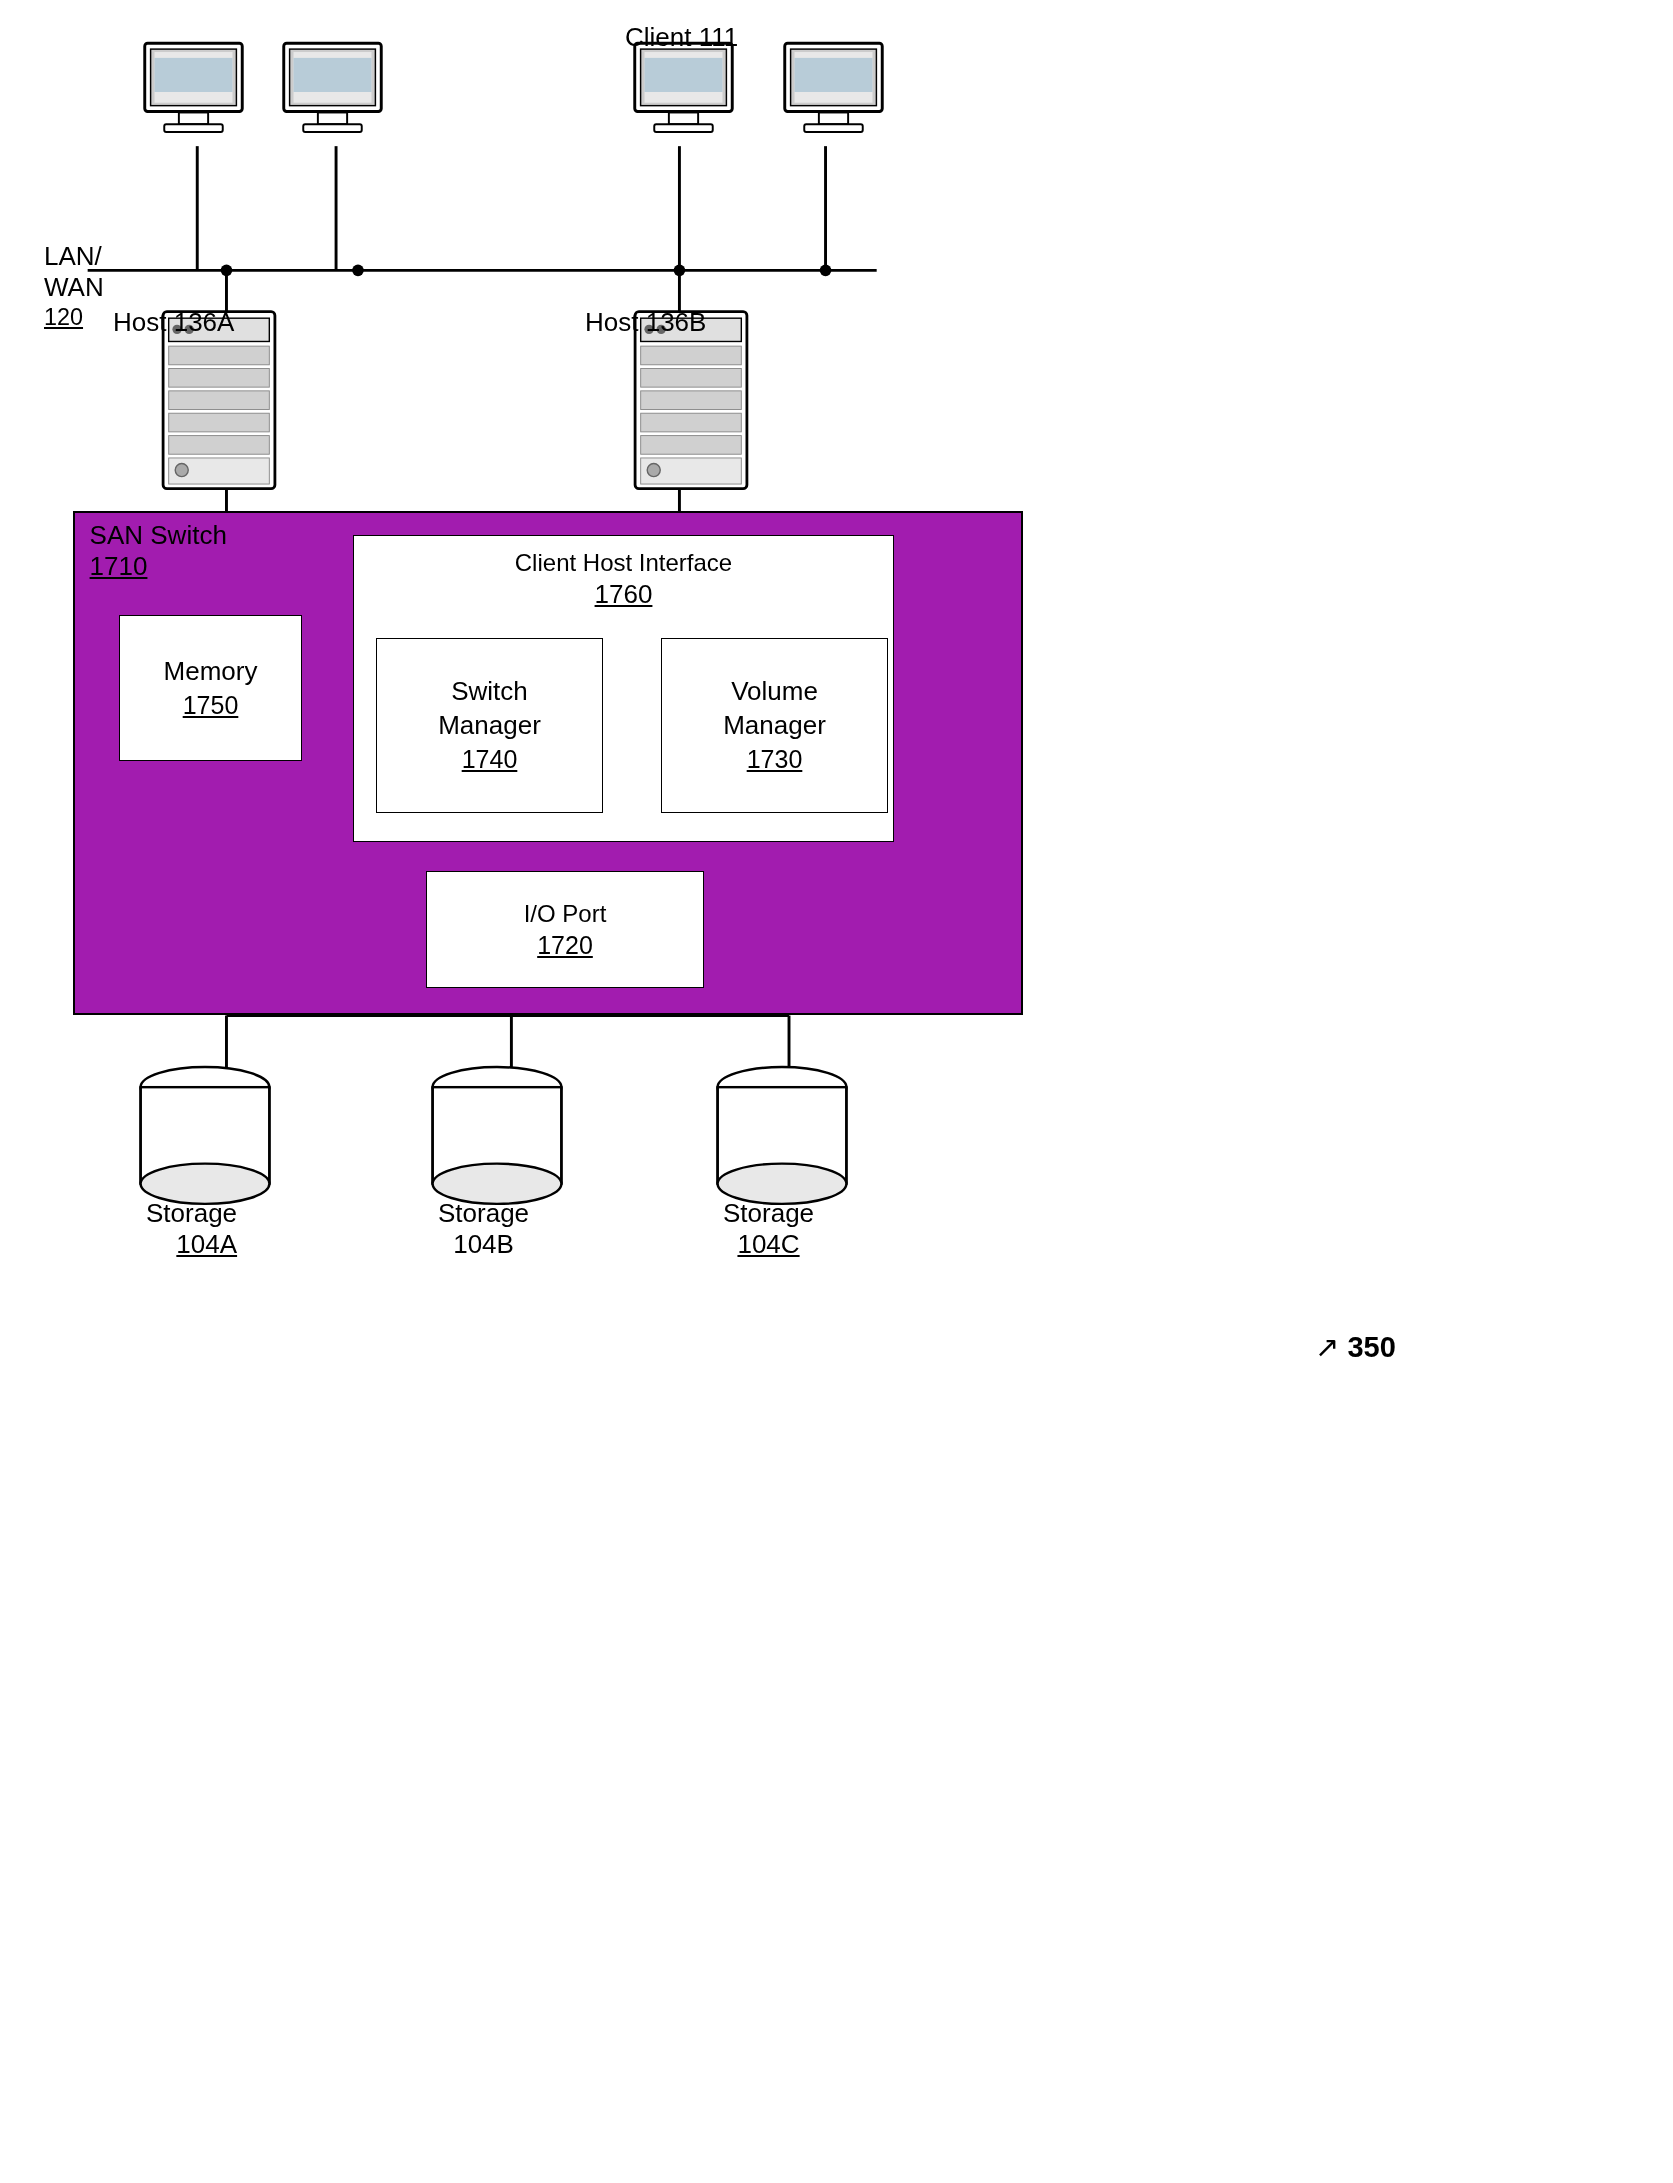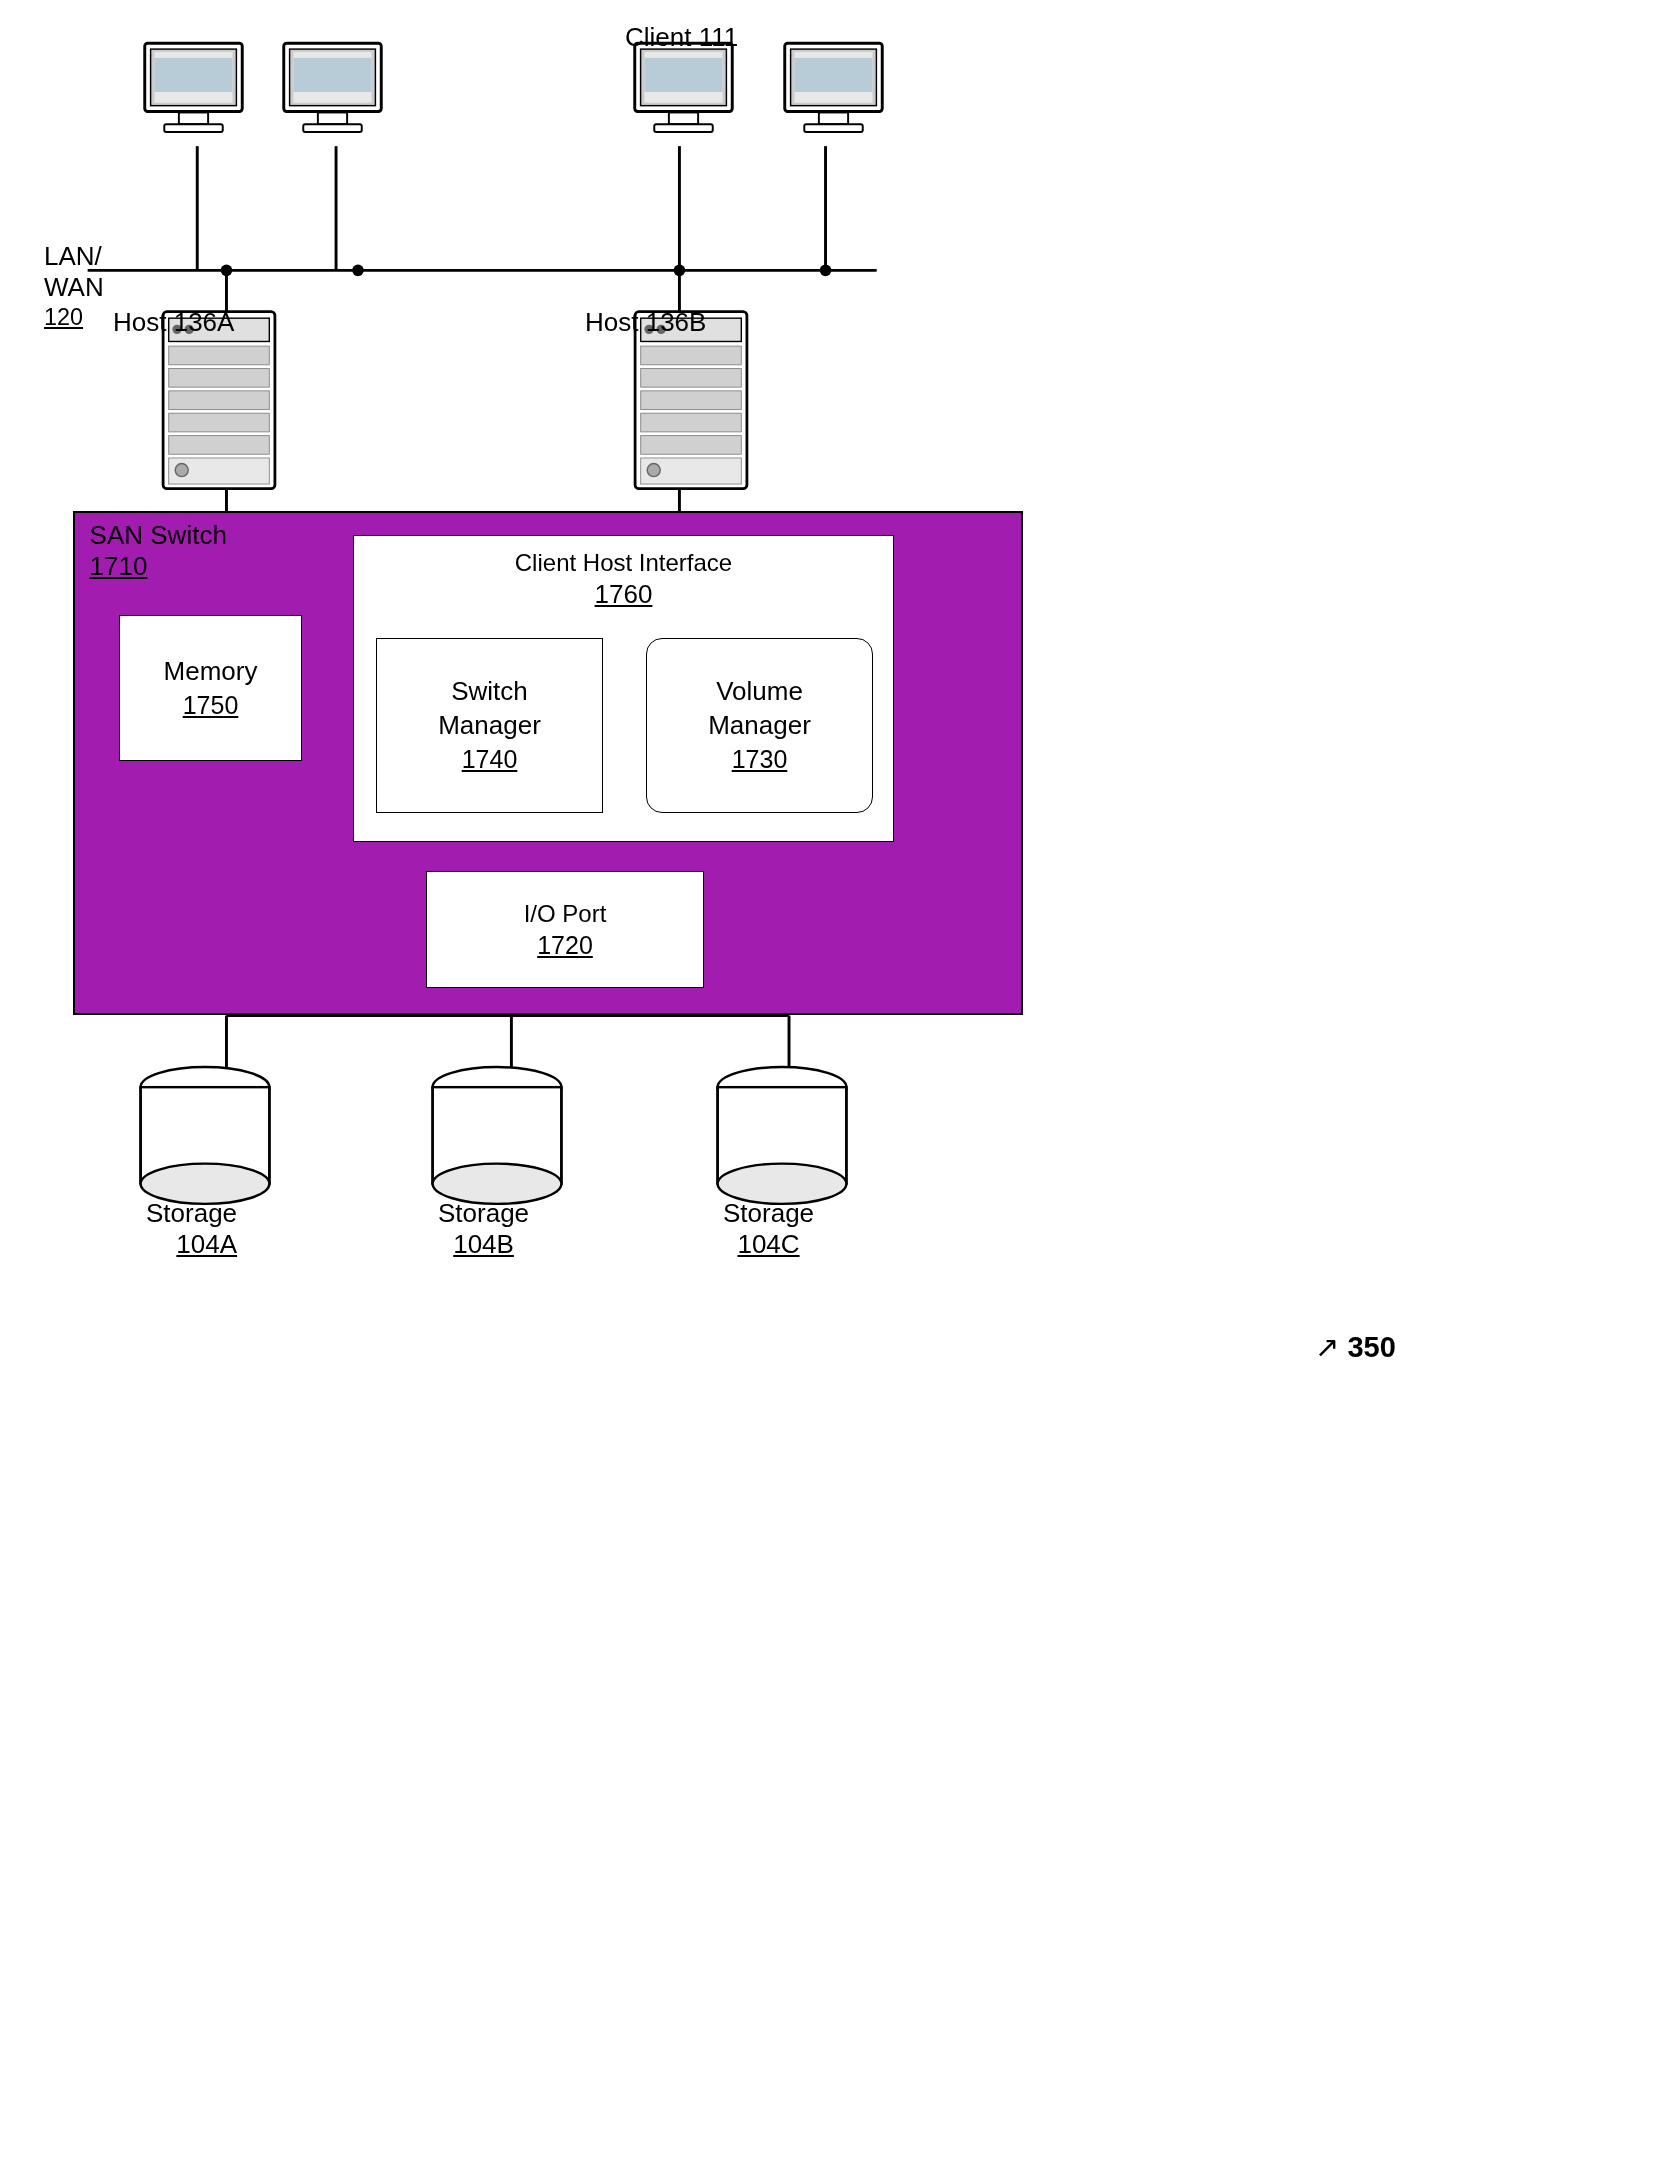--- a/index.html
+++ b/index.html
@@ -260,21 +260,21 @@
       </div>
 
       <div class="inner-box" style="left:22px; top:102px; width:227px; height:175px;">
         <div class="inner-box-text">
           <div style="white-space:pre-line; font-size:26px;">Switch
 Manager</div>
           <div style="text-decoration:underline; font-size:25px;">1740</div>
         </div>
       </div>
 
-      <div class="inner-box" style="left:292px; top:102px; width:227px; height:175px;border-radius:16px;">
+      <div class="inner-box" style="left:307px; top:102px; width:227px; height:175px;">
         <div class="inner-box-text">
           <div style="white-space:pre-line; font-size:26px;">Volume
 Manager</div>
           <div style="text-decoration:underline; font-size:25px;">1730</div>
         </div>
       </div>
     </div>
 
     <div class="inner-box" style="left:44px; top:102px; width:183px; height:146px;">
       <div class="inner-box-text">
@@ -309,21 +309,21 @@
     <svg viewBox="0 0 180 200" xmlns="http://www.w3.org/2000/svg">
       <ellipse cx="90" cy="35" rx="80" ry="25" fill="#fff" stroke="#000" stroke-width="3"></ellipse>
       <rect x="10" y="35" width="160" height="120" fill="#fff" stroke="#000" stroke-width="3"></rect>
       <line x1="10" y1="35" x2="10" y2="155" stroke="#000" stroke-width="3"></line>
       <line x1="170" y1="35" x2="170" y2="155" stroke="#000" stroke-width="3"></line>
       <ellipse cx="90" cy="155" rx="80" ry="25" fill="#e8e8e8" stroke="#000" stroke-width="3"></ellipse>
     </svg>
   </div>
   <div class="label" style="left:438px; top:1198px; text-align:center;">
     <div>Storage</div>
-    <div style="text-decoration:underline;">104B</div>
+    <div style="">104B</div>
   </div>
 
   <div class="storage" style="left:709px; top:1059px;">
     <svg viewBox="0 0 180 200" xmlns="http://www.w3.org/2000/svg">
       <ellipse cx="90" cy="35" rx="80" ry="25" fill="#fff" stroke="#000" stroke-width="3"></ellipse>
       <rect x="10" y="35" width="160" height="120" fill="#fff" stroke="#000" stroke-width="3"></rect>
       <line x1="10" y1="35" x2="10" y2="155" stroke="#000" stroke-width="3"></line>
       <line x1="170" y1="35" x2="170" y2="155" stroke="#000" stroke-width="3"></line>
       <ellipse cx="90" cy="155" rx="80" ry="25" fill="#e8e8e8" stroke="#000" stroke-width="3"></ellipse>
     </svg>

